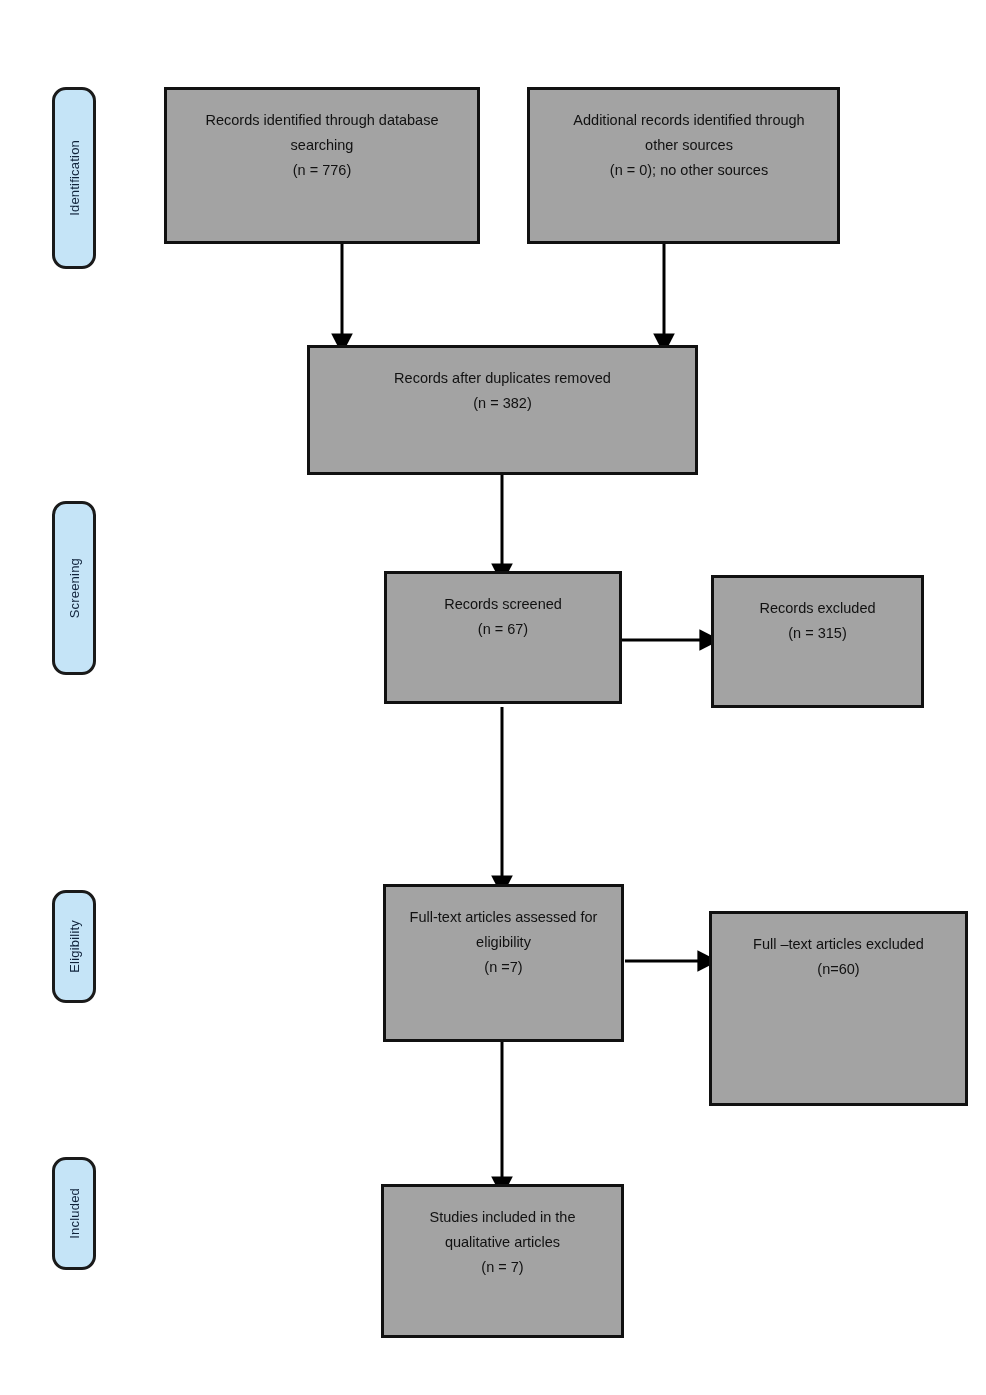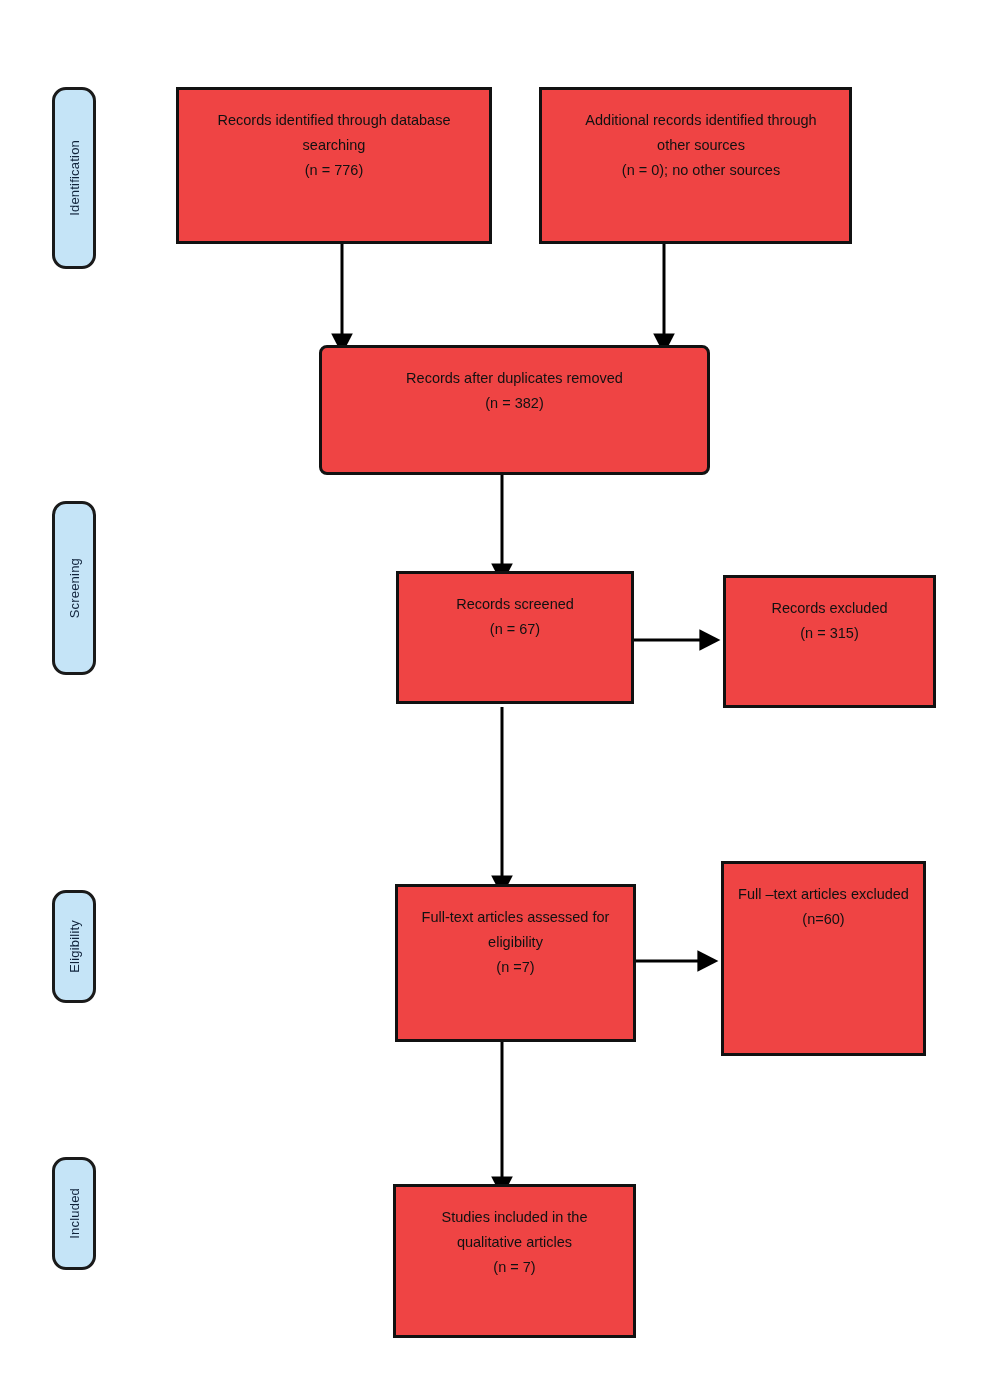--- a/index.html
+++ b/index.html
@@ -33,25 +33,24 @@
     font-size: 13px;
     color: #10233b;
     letter-spacing: 0.2px;
     white-space: nowrap;
     line-height: 1;
   }
 
   
   .flow-box {
     position: absolute;
-    background: #ef4444;
+    background: #a3a3a3;
     border: 3px solid #111111;
     box-sizing: border-box;
     padding-top: 18px;
-    margin-left: 12px;
   }
   .flow-box .box-lines {
     display: block;
     text-align: center;
     font-size: 14.5px;
     line-height: 1.72;
     color: #111111;
     padding: 0 12px;
   }
   .flow-box .box-line {
@@ -135,21 +134,21 @@
   </div>
 
   <div class="flow-box" style="left:527px; top:87px; width:313px; height:157px;padding-left:11px;">
     <span class="box-lines">
       <span class="box-line">Additional records identified through</span>
       <span class="box-line">other sources</span>
       <span class="box-line">(n = 0); no other sources</span>
     </span>
   </div>
 
-  <div class="flow-box" style="left:307px; top:345px; width:391px; height:130px;border-radius:8px;">
+  <div class="flow-box" style="left:307px; top:345px; width:391px; height:130px;">
     <span class="box-lines">
       <span class="box-line">Records after duplicates removed</span>
       <span class="box-line">(n = 382)</span>
     </span>
   </div>
 
   <div class="flow-box" style="left:384px; top:571px; width:238px; height:133px;">
     <span class="box-lines">
       <span class="box-line">Records screened</span>
       <span class="box-line">(n = 67)</span>
@@ -164,21 +163,21 @@
   </div>
 
   <div class="flow-box" style="left:383px; top:884px; width:241px; height:158px;">
     <span class="box-lines">
       <span class="box-line">Full-text articles assessed for</span>
       <span class="box-line">eligibility</span>
       <span class="box-line">(n =7)</span>
     </span>
   </div>
 
-  <div class="flow-box" style="left:709px; top:861px; width:205px; height:195px;">
+  <div class="flow-box" style="left:709px; top:911px; width:259px; height:195px;">
     <span class="box-lines">
       <span class="box-line">Full –text articles excluded</span>
       <span class="box-line">(n=60)</span>
     </span>
   </div>
 
   <div class="flow-box" style="left:381px; top:1184px; width:243px; height:154px;">
     <span class="box-lines">
       <span class="box-line">Studies included in the</span>
       <span class="box-line">qualitative articles</span>

